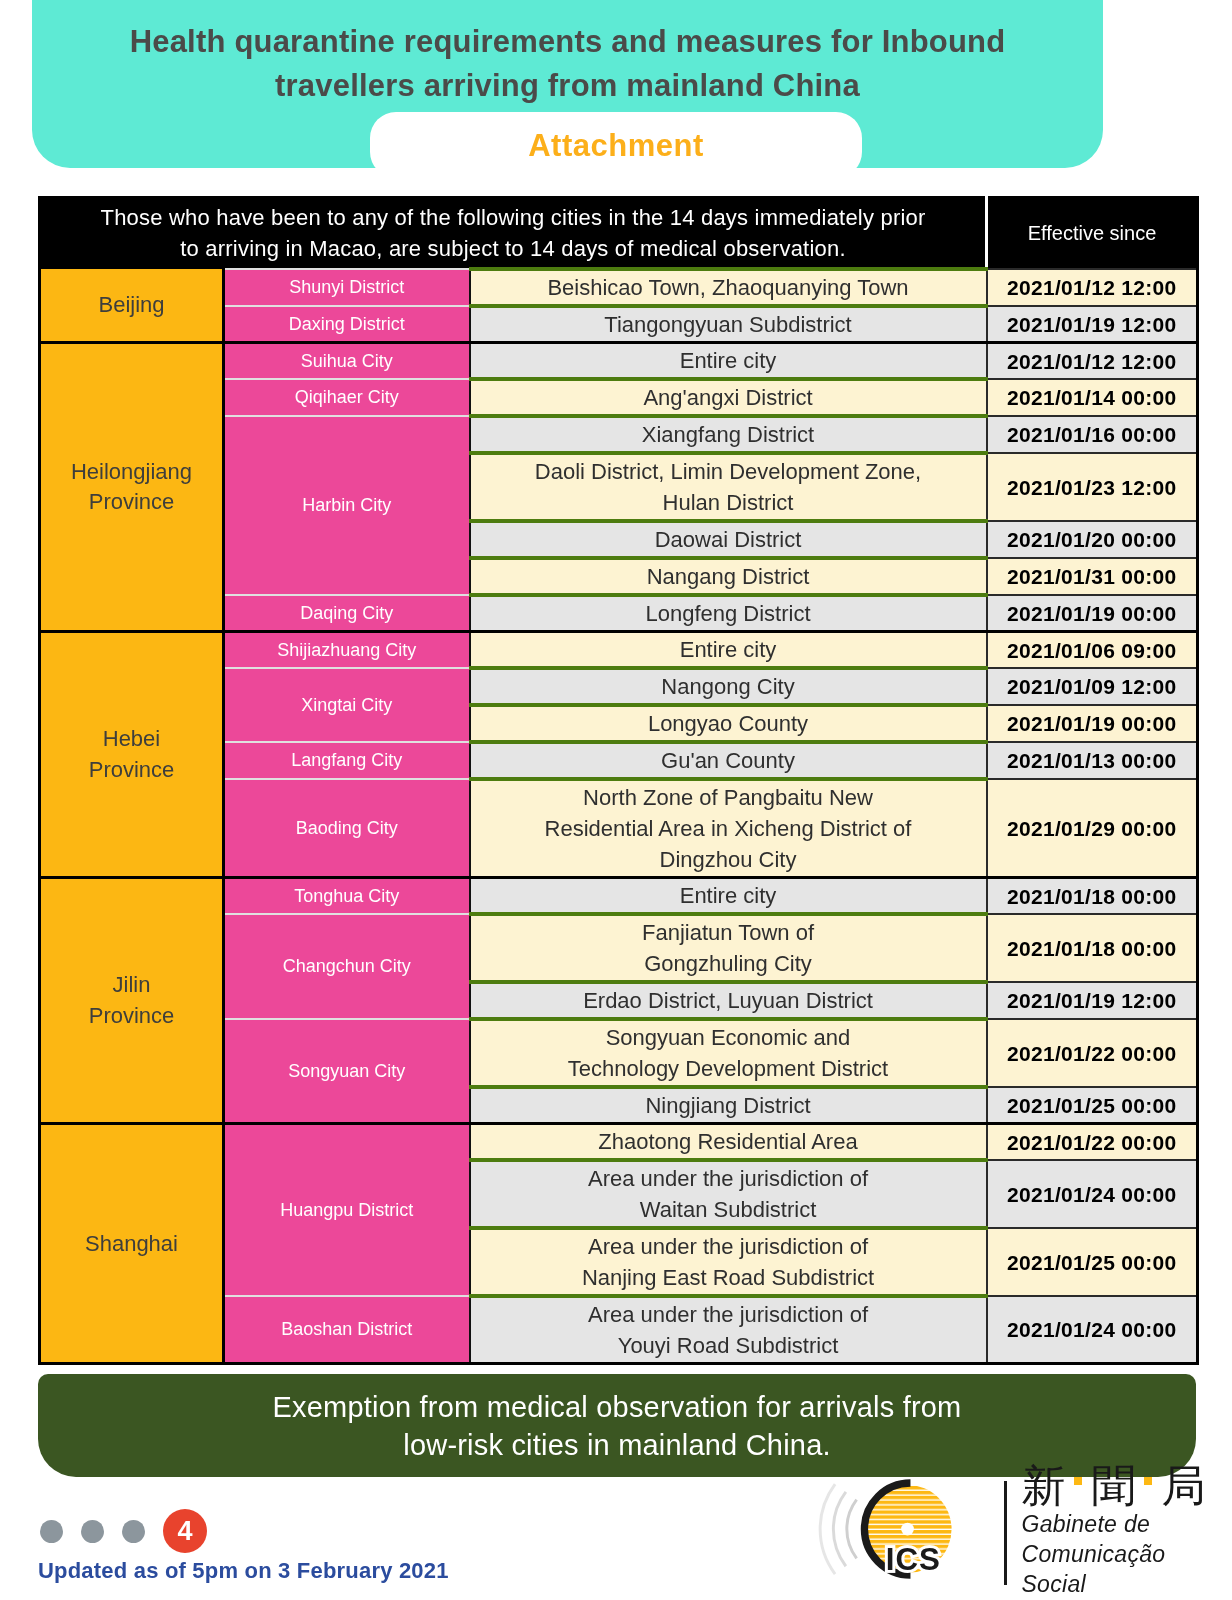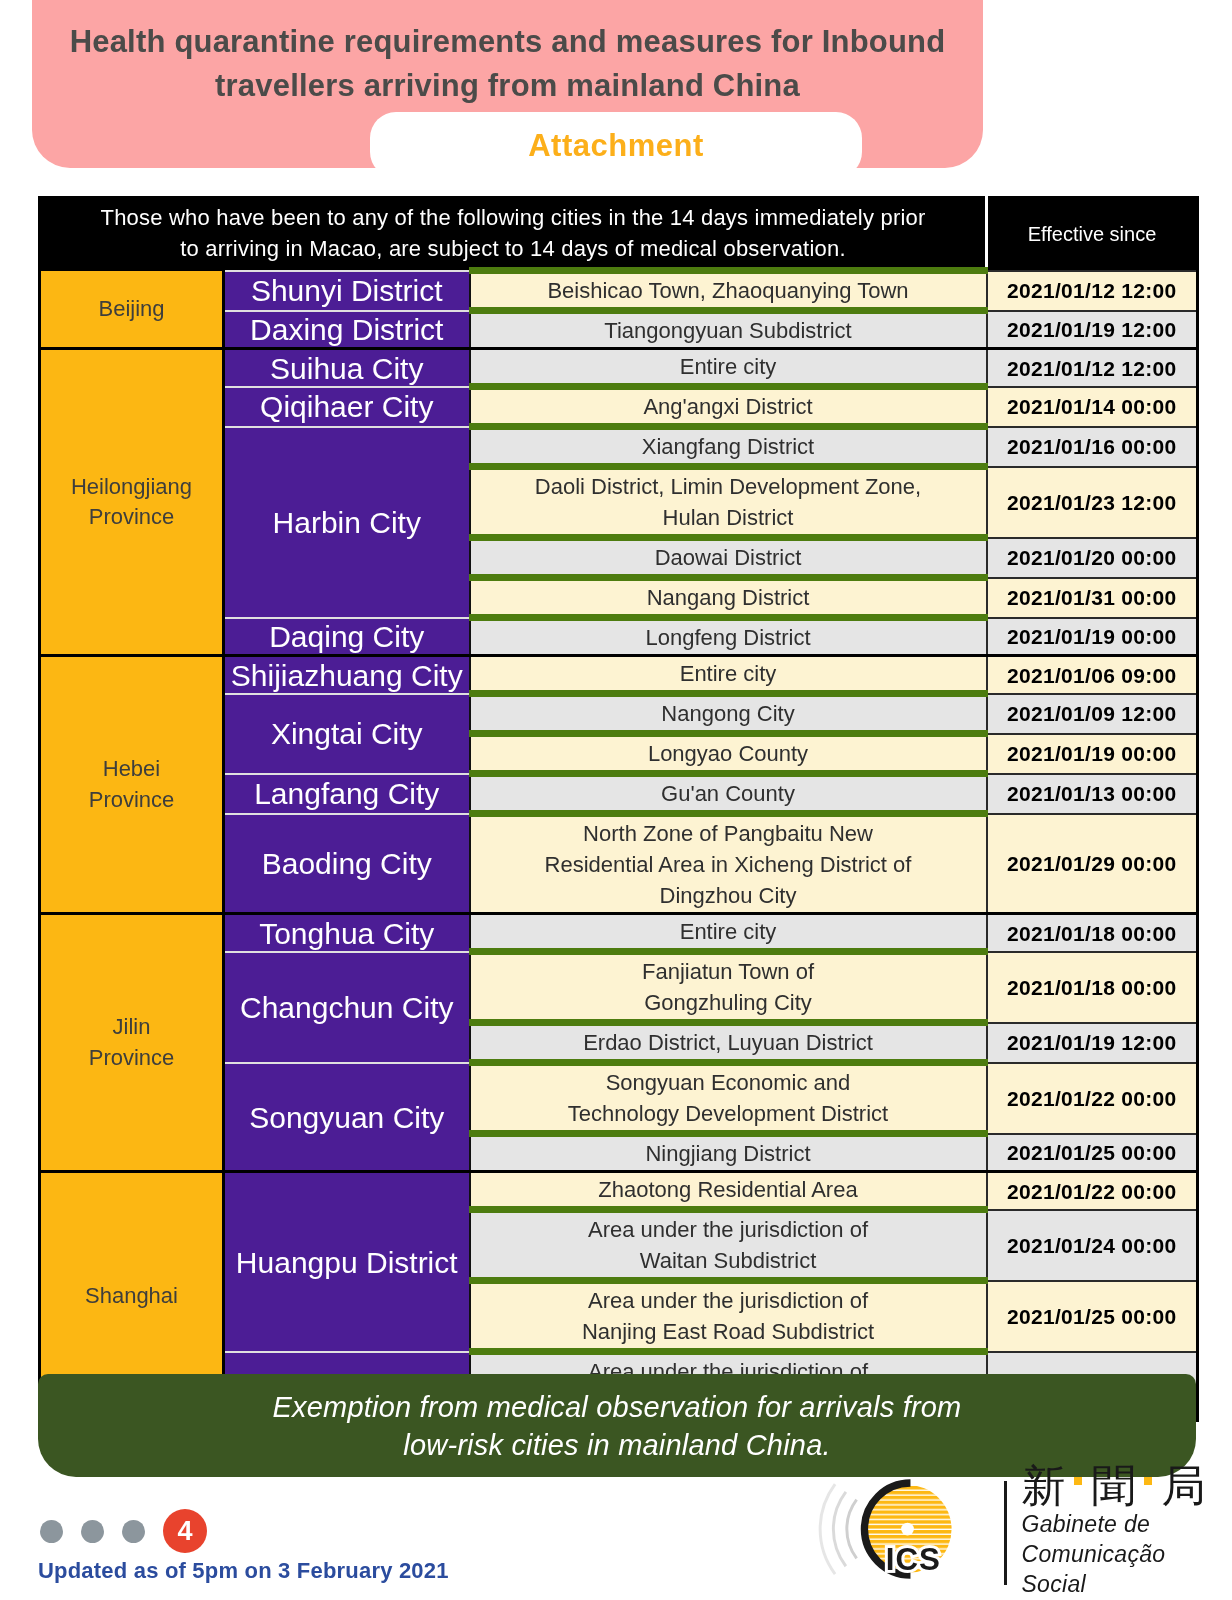--- a/index.html
+++ b/index.html
@@ -1,56 +1,56 @@
 <!DOCTYPE html>
 <html><head>
 <meta charset="utf-8">
 <style>
   * { margin:0; padding:0; box-sizing:border-box; }
   html,body { width:1232px; height:1600px; background:#ffffff; font-family:"Liberation Sans", sans-serif; }
   body { position:relative; overflow:hidden; }
 
   
-  .banner { position:absolute; left:32px; top:0; width:951px; height:168px;
-            background:#fca5a5; border-radius:0 0 38px 38px; }
+  .banner { position:absolute; left:32px; top:0; width:1071px; height:168px;
+            background:#5eead4; border-radius:0 0 38px 38px; }
   .banner-title { margin:0 auto; padding-top:20px; width:940px; text-align:center;
                   font-size:31px; font-weight:bold; color:#4B4B49; line-height:1.42;
                   letter-spacing:0.2px; white-space:pre-line; }
   .attachment-box { position:absolute; top:112px; left:50%; transform:translateX(-50%);
                     width:492px; height:66px; background:#ffffff; border-radius:26px;
                     text-align:center; }
   .attachment-label { font-size:31px; font-weight:bold; color:#FCAF1A;
                       line-height:68px; letter-spacing:0.5px; }
 
   
   .qtable { position:absolute; left:38px; top:196px; width:1158px;
             border-collapse:collapse; table-layout:fixed; border:3px solid #000; }
   .qtable th { background:#000; color:#fff; font-weight:normal; vertical-align:middle; }
   .qtable th.main { font-size:22px; line-height:1.42; padding:3px 8px; letter-spacing:0.2px;
                     white-space:pre-line; text-align:center; }
   .qtable th.eff { font-size:20px; border-left:3px solid #fff; text-align:center;margin-left:24px; }
   .qtable td { text-align:center; vertical-align:middle; }
   td.prov { background:#FCB713; color:#3E3E3C; font-size:22px; line-height:1.4;
             border-right:3px solid #000; white-space:pre-line; padding:2px 6px; }
-  td.city { background:#4c1d95; color:#ffffff; font-size:30px; line-height:31px;
+  td.city { background:#ec4899; color:#ffffff; font-size:18px; line-height:31px;
             border-top:2px solid #E0E0E0; border-right:2px solid #111; padding:1px 4px; }
   td.dist { font-size:22px; color:#2F2F2F; line-height:31px; padding:1px 8px;
-            border-top:7px solid #4d7c0f; white-space:pre-line; }
+            border-top:4px solid #4d7c0f; white-space:pre-line; }
   td.date { font-size:21px; font-weight:bold; color:#000; line-height:31px; padding:1px 2px;
             border-top:2px solid #2A2A2A; border-left:2px solid #2A2A2A; letter-spacing:0.3px; }
   .light { background:#FDF3D2; }
   .dark  { background:#e5e5e5;margin-top:41px; }
   .qtable tr.gs td { border-top:3px solid #000; }
 
   
   .exemption { position:absolute; left:38px; top:1374px; width:1158px; height:103px;
                background:#3B5622; border-radius:10px 10px 38px 38px; color:#fff;
                text-align:center; }
   .exemption-text { margin:0 auto; padding-top:14px; width:780px; font-size:29px;
-                    line-height:1.32; letter-spacing:0.2px; white-space:pre-line;font-style:italic; }
+                    line-height:1.32; letter-spacing:0.2px; white-space:pre-line; }
 
   
   .pager { position:absolute; left:40px; top:1508px; height:46px;
            display:flex; align-items:center; }
   .dot { width:23px; height:23px; border-radius:50%; background:#8C969D; margin-right:18px; }
   .badge { width:44px; height:44px; border-radius:50%; background:#E8432D; color:#fff;
            font-size:27px; font-weight:bold; text-align:center; line-height:44px; }
   .updated { position:absolute; left:38px; top:1558px; color:#2B4C9E; font-size:22px;
              font-weight:bold; letter-spacing:0.2px; }
 

